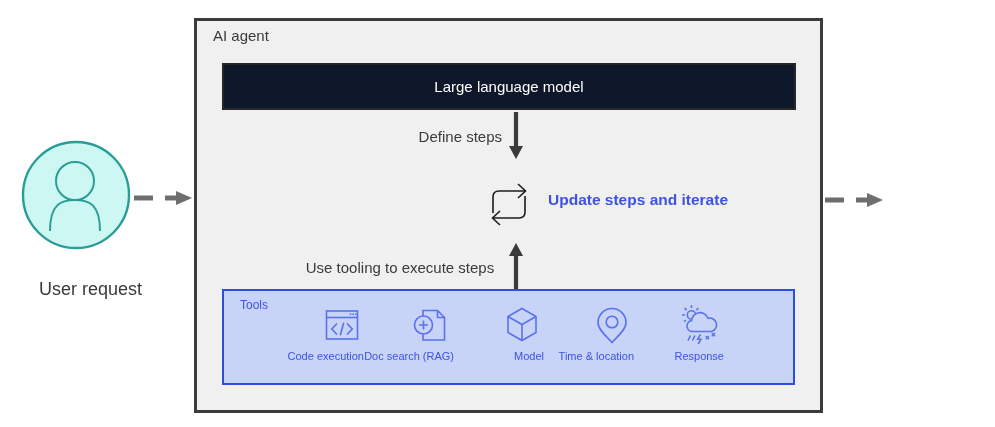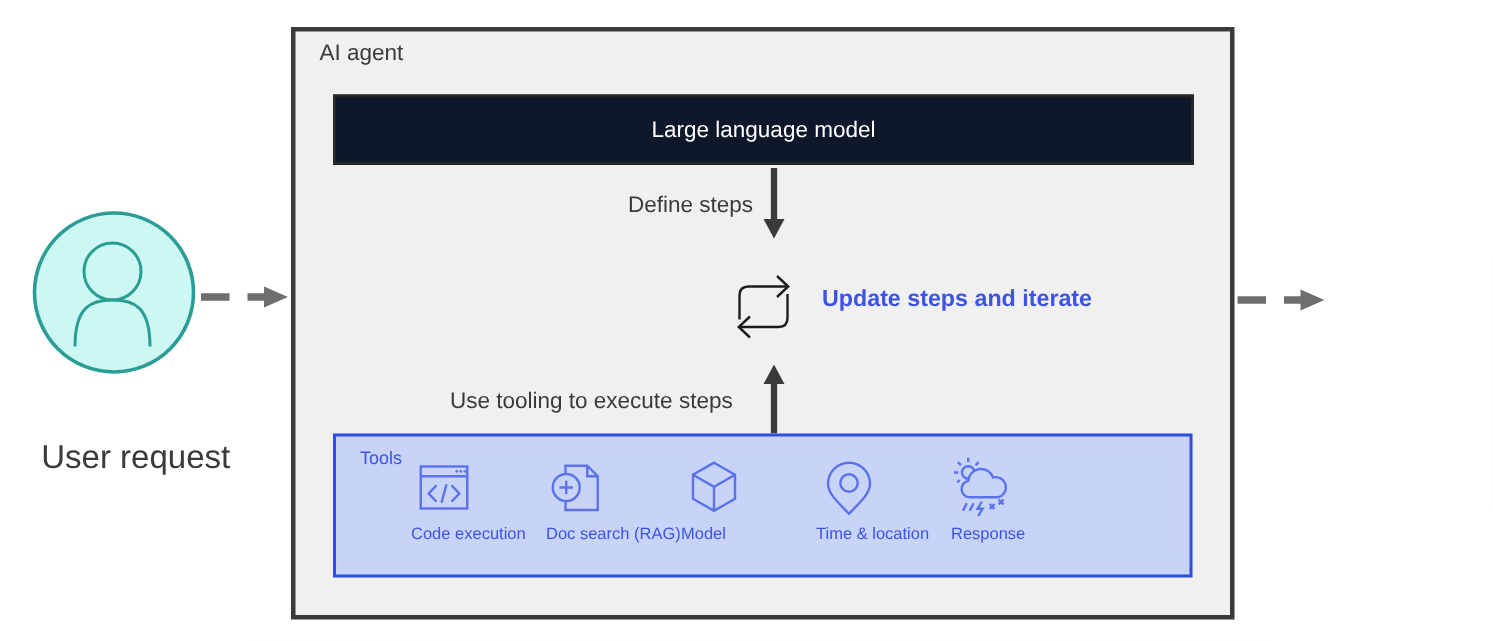--- a/index.html
+++ b/index.html
@@ -5,59 +5,59 @@
   html, body { margin:0; padding:0; background:#ffffff; }
   .stage {
     position:relative; width:995px; height:427px; background:#ffffff;
     font-family:"Liberation Sans", sans-serif; overflow:hidden;
     color:#3a3a3a;
   }
   .abs { position:absolute; }
 
   
   .user-icon { left:21px; top:140px; }
-  .user-label { left:8px; top:292px; width:165px; text-align:center; font-size:22px; color:#3a3a3a; }
+  .user-label { left:8px; top:279px; width:165px; text-align:center; font-size:18px; color:#3a3a3a; }
 
   
   .arrow-in  { left:133px; top:190px; }
   .arrow-out { left:824px; top:192px; }
   .response-label { left:889px; top:189px; font-size:18px; color:#2f2f2f; }
 
   
   .agent-box {
     left:194px; top:18px; width:623px; height:389px;
     background:#f0f0f1; border:3px solid #3b3b3d;
   }
   .agent-title { left:16px; top:6px; font-size:15px; color:#3a3a3a; }
 
   .llm-bar {
     left:25px; top:42px; width:570px; height:43px;
     background:#0f172a; border:2px solid #262626;
     color:#ffffff; font-size:15px; text-align:center; line-height:43px;
   }
 
   .define-label  { left:193px; top:107px; width:112px; text-align:right; font-size:15px; }
-  .execute-label { left:103px; top:238px; width:200px; text-align:left; font-size:15px; }
+  .execute-label { left:103px; top:238px; width:200px; text-align:center; font-size:15px; }
 
   .down-arrow { left:311px; top:91px; }
   .up-arrow   { left:311px; top:222px; }
 
   .iterate-icon  { left:287px; top:160px; }
   .iterate-label { left:351px; top:170px; font-size:15.5px; font-weight:bold; color:#3d53e3; }
 
   
   .tools-box {
     left:25px; top:268px; width:569px; height:92px;
     background:#c8d3f8; border:2px solid #2f4ede;
   }
   .tools-title { left:16px; top:7px; font-size:12px; color:#3d53e3; }
   .tools-row {
     left:50px; top:12px; width:450px; display:flex;
   }
-  .tool-item { flex:1; display:flex; flex-direction:column; align-items:flex-start; }
+  .tool-item { flex:1; display:flex; flex-direction:column; align-items:flex-end; }
   .tool-label { margin-top:3px; font-size:11px; color:#3d53e3; white-space:nowrap; }
 </style>
 </head>
 <body>
 
 <div class="stage">
 
   <svg class="abs user-icon" width="110" height="110" viewBox="0 0 110 110">
     <circle cx="55" cy="55" r="53" fill="#cdf7f3" stroke="#2b9d97" stroke-width="2.4"></circle>
     <circle cx="54" cy="41" r="19" fill="none" stroke="#2b9d97" stroke-width="2"></circle>

